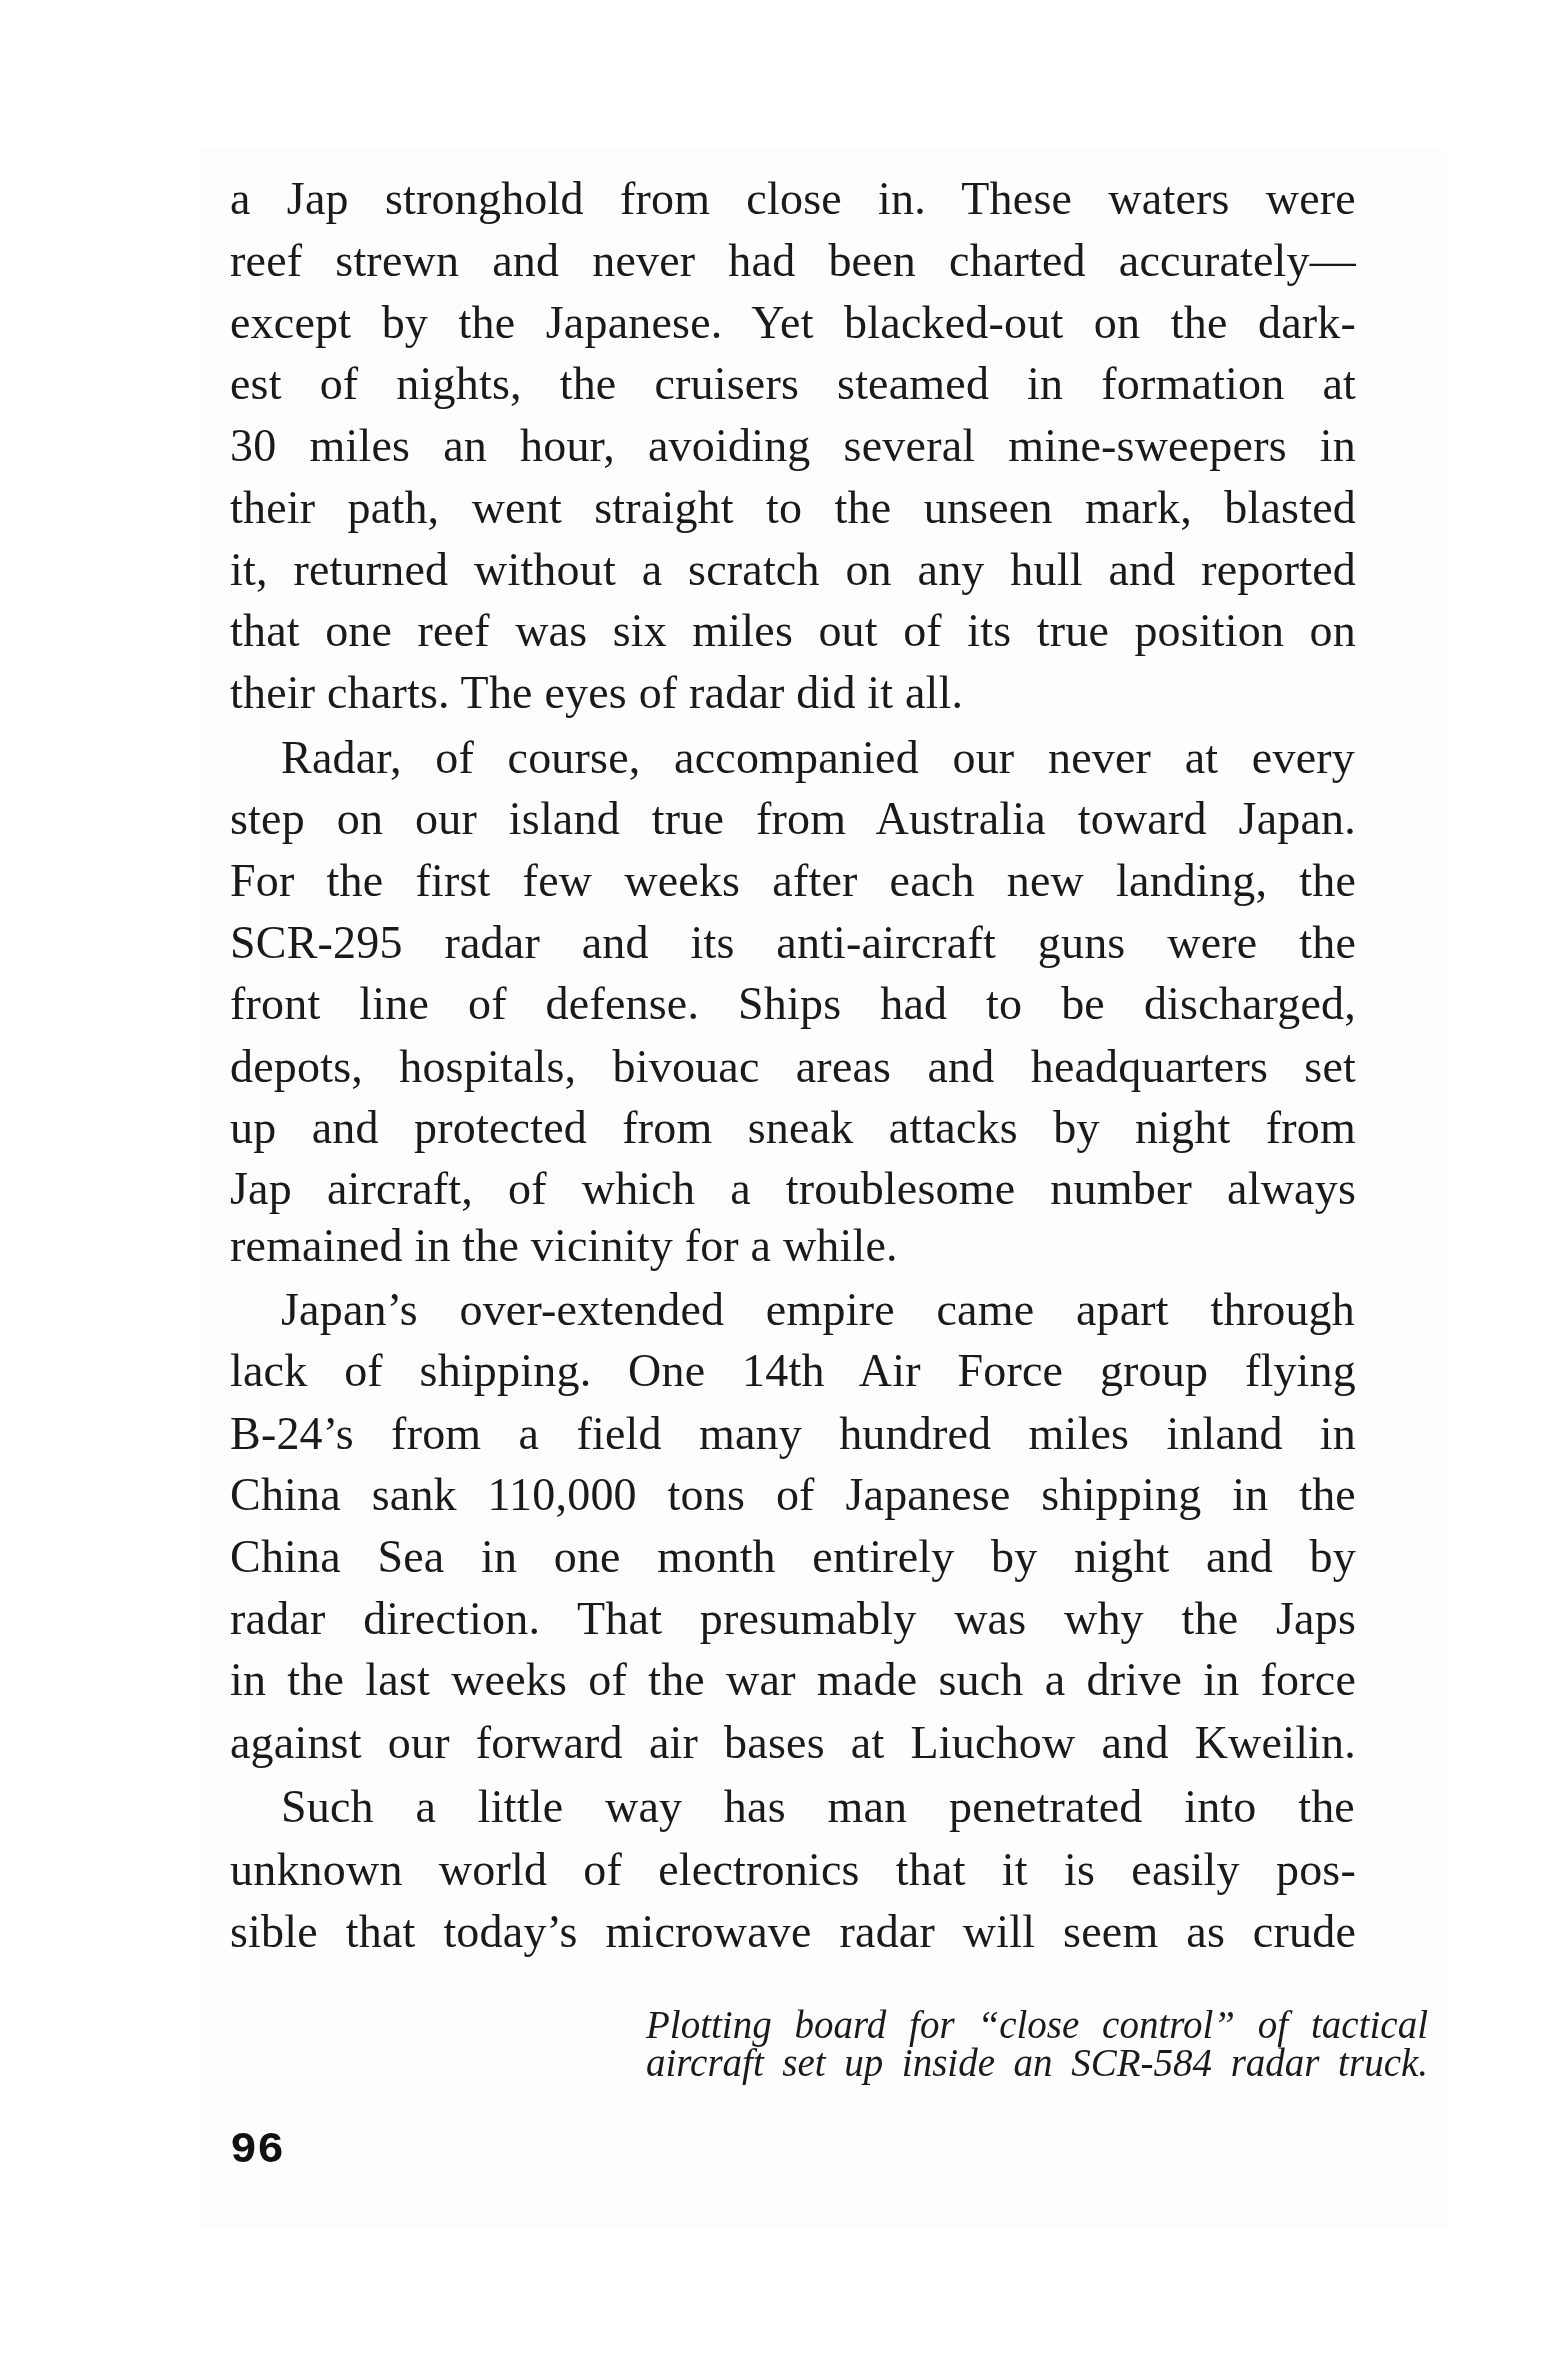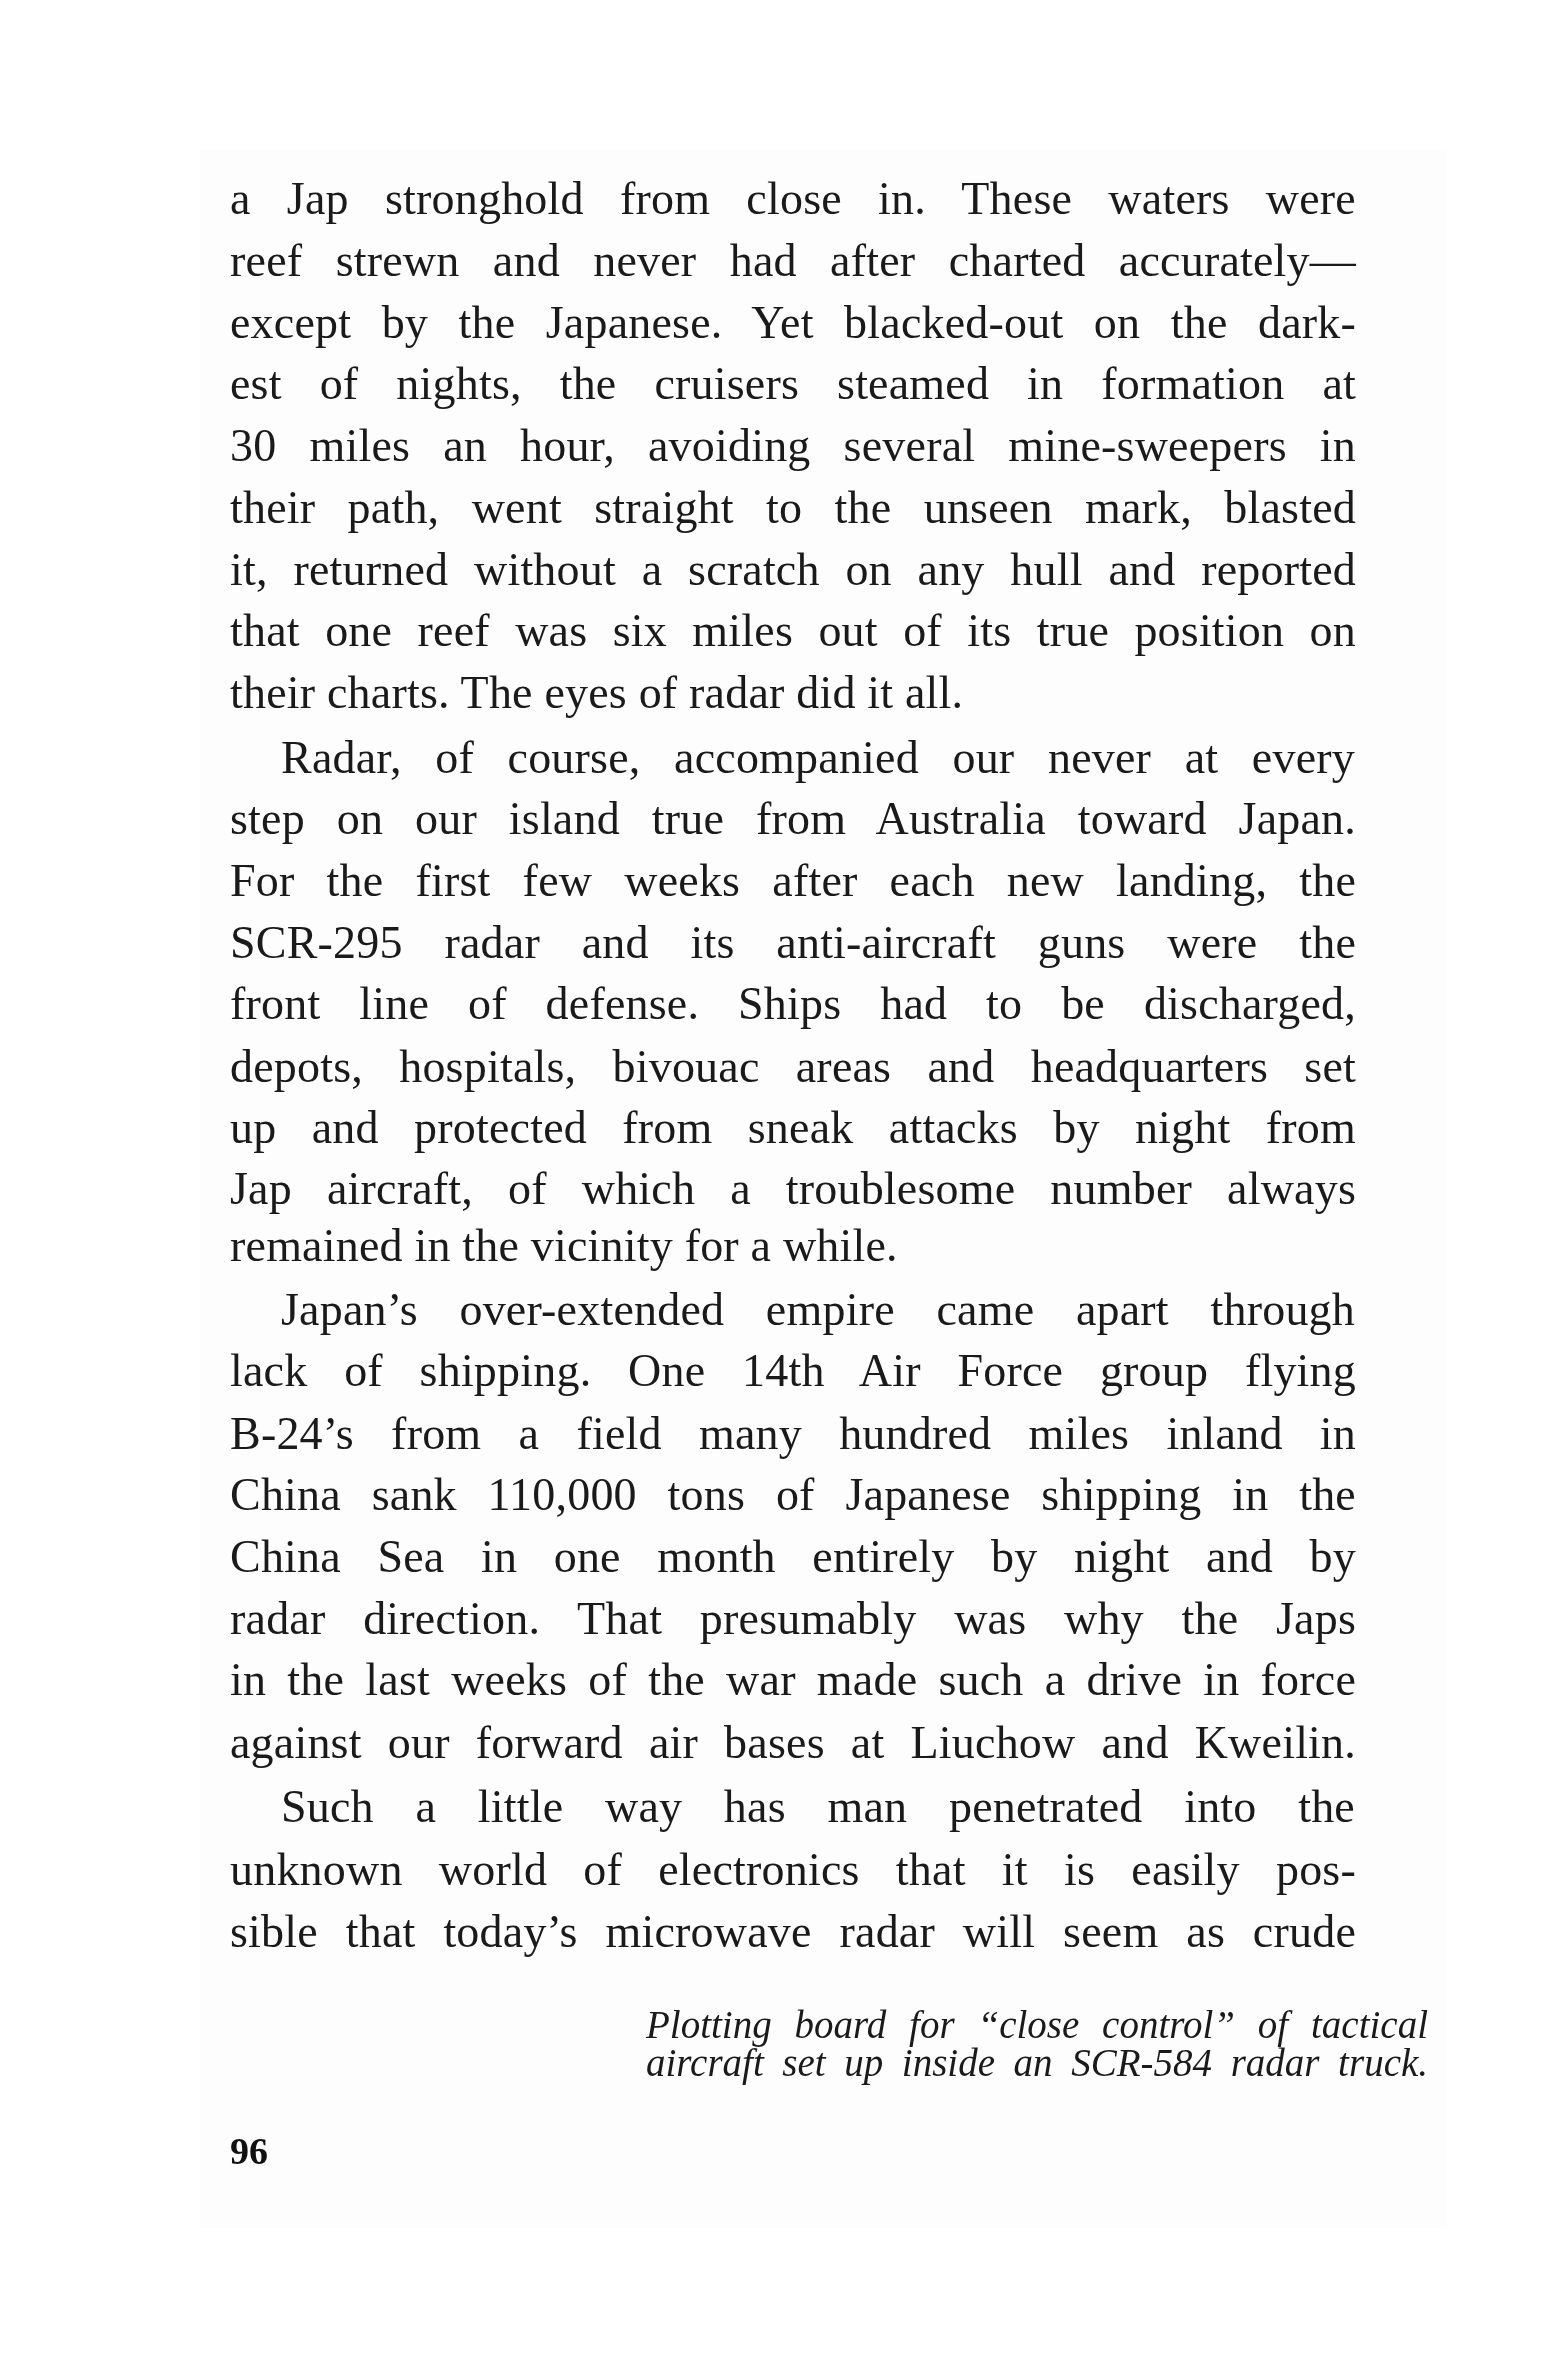--- a/index.html
+++ b/index.html
@@ -71,38 +71,38 @@
     font-size: 39px;
     line-height: 38px;
     white-space: nowrap;
     text-align: justify;
     text-align-last: justify;
   }
   .page-number {
     position: absolute;
     left: 218px;
     top: 2129px;
-    font-family: Liberation Serif, serif;
+    font-family: Liberation Mono, monospace;
     font-weight: bold;
-    font-size: 38px;
+    font-size: 45px;
     line-height: 44px;
     color: #111;
   }
 </style>
 </head>
 <body>
 
 <div class="page">
   <div class="scan-tint"></div>
 
   <div class="body-text">
 
     <div>
       <div class="line" style="top:168px">a Jap stronghold from close in. These waters were</div>
-      <div class="line" style="top:230px">reef strewn and never had after charted accurately—</div>
+      <div class="line" style="top:230px">reef strewn and never had been charted accurately—</div>
       <div class="line" style="top:292px">except by the Japanese. Yet blacked-out on the dark-</div>
       <div class="line" style="top:353px">est of nights, the cruisers steamed in formation at</div>
       <div class="line" style="top:415px">30 miles an hour, avoiding several mine-sweepers in</div>
       <div class="line" style="top:477px">their path, went straight to the unseen mark, blasted</div>
       <div class="line" style="top:539px">it, returned without a scratch on any hull and reported</div>
       <div class="line" style="top:600px">that one reef was six miles out of its true position on</div>
       <div class="line last" style="top:662px">their charts. The eyes of radar did it all.</div>
     </div>
 
     <div>

